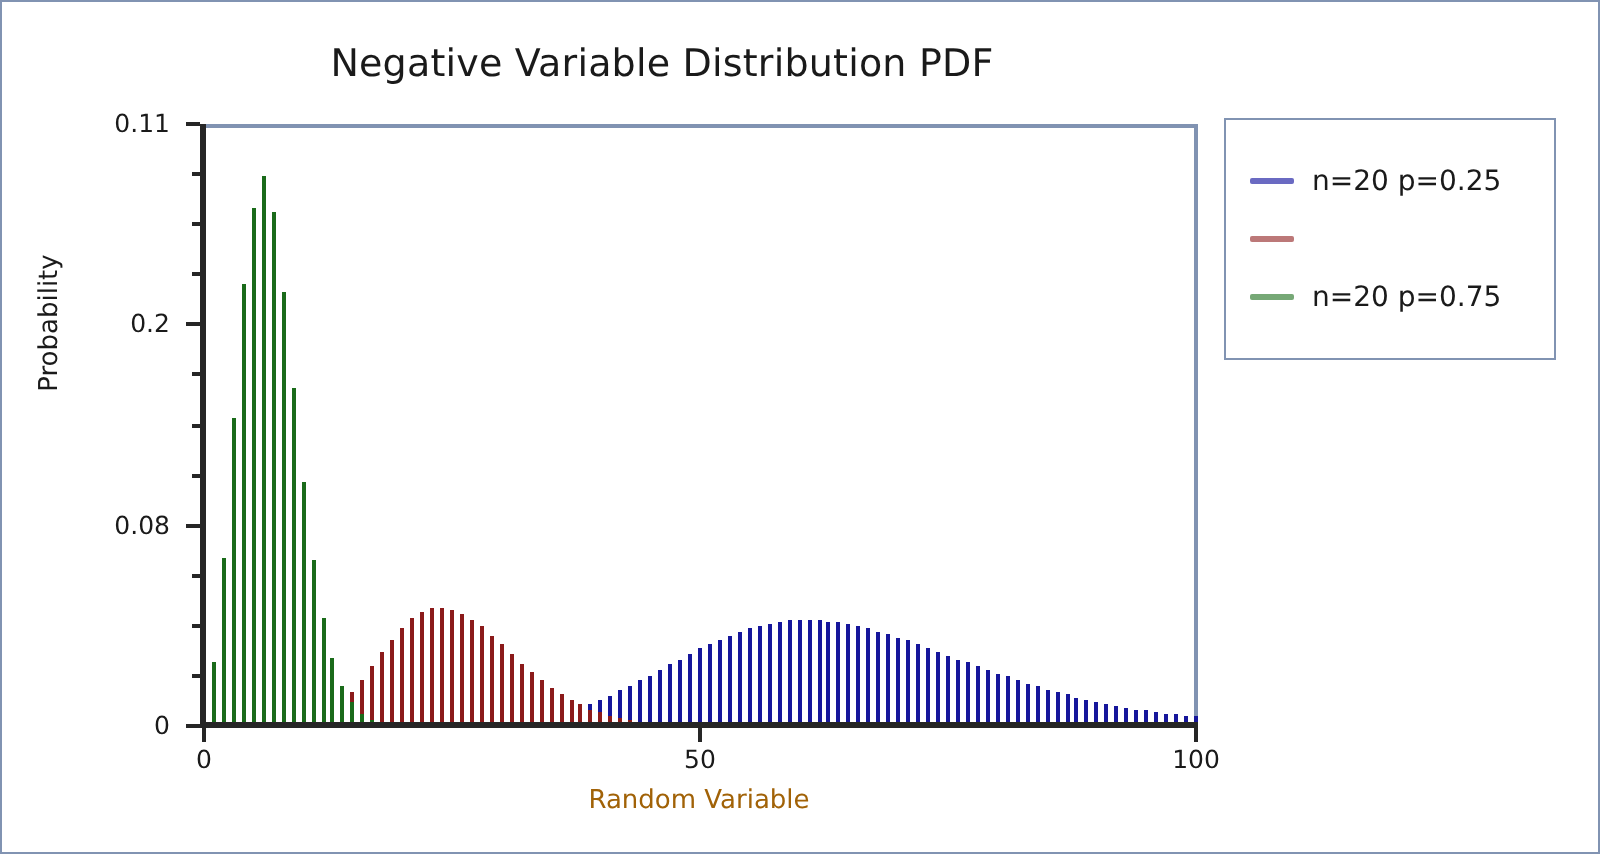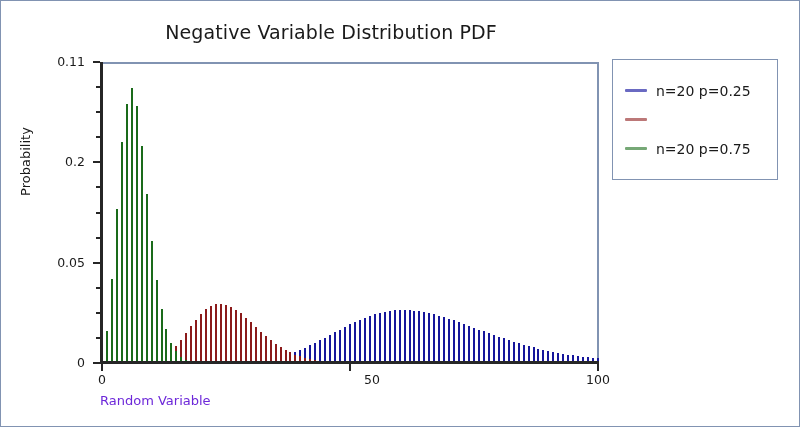--- a/index.html
+++ b/index.html
@@ -92,21 +92,22 @@
     top:371px;
     width:60px;margin-left:-30px;
     text-align:center;
     font-size:12.5px;color:#1a1a1a;
   }
 
   
   #xaxis-title{
     position:absolute;
     left:99px;top:392px;width:499px;
-    font-size:13px;color:#6d28d9;
+    text-align:center;
+    font-size:13px;color:#a16207;
   }
   #yaxis-title{
     position:absolute;
     left:-66px;top:153px;
     width:180px;
     text-align:center;
     font-size:13px;color:#1a1a1a;
     transform:rotate(-90deg);
     transform-origin:center center;
   }
@@ -285,21 +286,21 @@
       <div class="bar s-green" style="left: 95.24px; height: 1.00333px;"></div>
     </div>
 
   <div id="y-ticks">
       <div class="ytick" style="top: 361px;"></div>
       <div class="ylabel-wrap" style="top: 362px;">
         <div class="ylabel">0</div>
       </div>
       <div class="ytick" style="top: 260.667px;"></div>
       <div class="ylabel-wrap" style="top: 261.667px;">
-        <div class="ylabel">0.05</div>
+        <div class="ylabel">0.08</div>
       </div>
       <div class="ytick" style="top: 160.333px;"></div>
       <div class="ylabel-wrap" style="top: 161.333px;">
         <div class="ylabel">0.2</div>
       </div>
       <div class="ytick" style="top: 60px;"></div>
       <div class="ylabel-wrap" style="top: 61px;">
         <div class="ylabel">0.11</div>
       </div>
       <div class="ytick minor" style="top: 335.917px;"></div>
@@ -309,21 +310,21 @@
       <div class="ytick minor" style="top: 210.5px;"></div>
       <div class="ytick minor" style="top: 185.417px;"></div>
       <div class="ytick minor" style="top: 135.25px;"></div>
       <div class="ytick minor" style="top: 110.167px;"></div>
       <div class="ytick minor" style="top: 85.0833px;"></div>
     </div>
   <div id="x-ticks">
       <div class="xtick" style="left: 100px;"></div>
       <div class="xlabel" style="left: 101px;">0</div>
       <div class="xtick" style="left: 348px;"></div>
-      <div class="xlabel" style="left: 349px; text-align: right;">50</div>
+      <div class="xlabel" style="left: 349px;">50</div>
       <div class="xtick" style="left: 596px;"></div>
       <div class="xlabel" style="left: 597px;">100</div>
     </div>
 
   <div id="xaxis-title">Random Variable</div>
   <div id="yaxis-title">Probability</div>
 
   <div id="legend">
       <div class="legend-row">
         <span class="legend-swatch" style="background: rgb(106, 106, 194);"></span>

